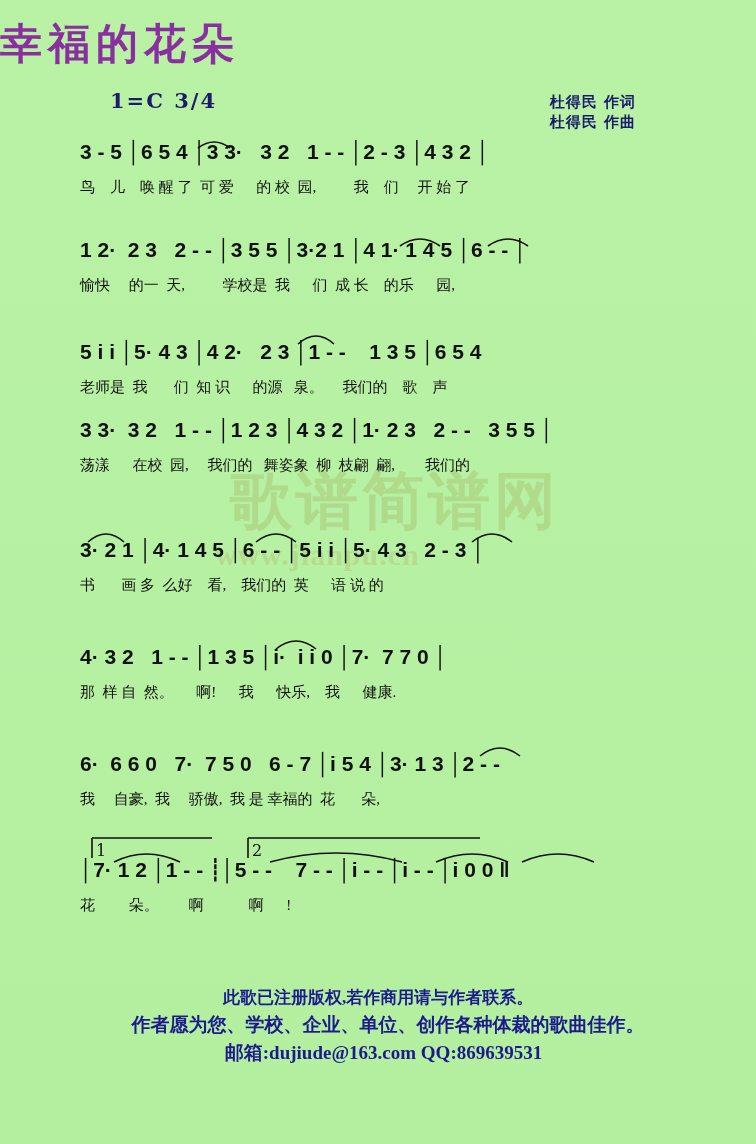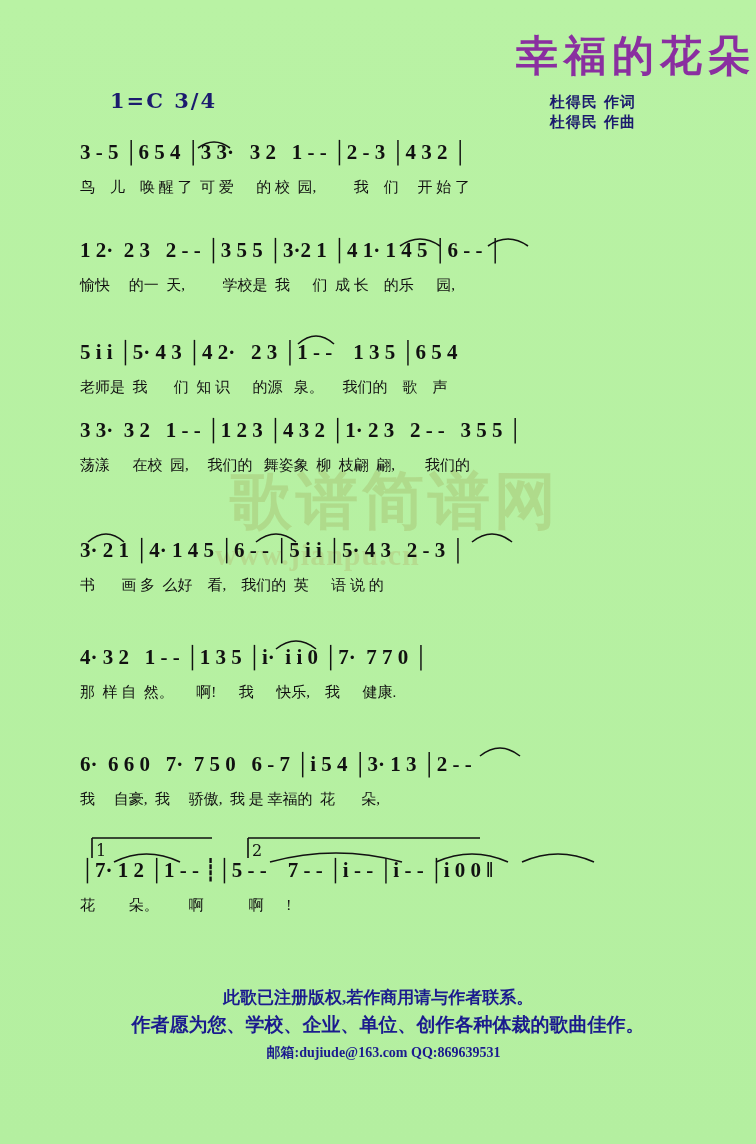--- a/index.html
+++ b/index.html
@@ -45,27 +45,26 @@
     color: rgba(180, 205, 130, 0.6);
     text-align: left;
     margin-top: 6px;
     letter-spacing: 1px;
   }
   .title {
     position: absolute;
     top: 16px;
     left: 0;
     width: 756px;
-    text-align: right;
+    text-align: left;
     font-family: "DejaVu Serif", serif;
     font-size: 42px;
     font-weight: bold;
     color: #8a2fa0;
     letter-spacing: 6px;
-    margin-top: 12px;
   }
   .meta-key {
     position: absolute;
     left: 110px;
     top: 88px;
     font-family: "DejaVu Serif", serif;
     font-size: 21px;
     font-weight: bold;
     color: #1b1b6e;
     letter-spacing: 2px;
@@ -81,21 +80,21 @@
     color: #1b1b6e;
     line-height: 20px;
     letter-spacing: 1px;
   }
   .system {
     position: absolute;
     left: 80px;
     width: 600px;
   }
   .notes {
-    font-family: Liberation Serif, serif;
+    font-family: Liberation Sans, sans-serif;
     font-size: 21px;
     font-weight: bold;
     color: #111;
     letter-spacing: 0px;
     white-space: pre;
     height: 30px;
   }
   .lyrics {
     font-family: Liberation Serif, serif;
     font-size: 15px;
@@ -109,21 +108,21 @@
     left: 0;
     top: 985px;
     width: 756px;
     text-align: center;
     font-family: Liberation Serif, serif;
     color: #1b1b8e;
     font-weight: bold;
   }
   .footer .f1 { font-size: 17px; line-height: 26px; }
   .footer .f2 { font-size: 19px; line-height: 28px; margin-left: 20px; }
-  .footer .f3 { font-size: 14px; line-height: 28px; padding-left: 11px; }
+  .footer .f3 { font-size: 19px; line-height: 28px; padding-left: 11px; }
 </style>
 </head>
 <body>
 
 <div class="page">
 
   <div class="watermark">
     <div class="wm-big">歌谱简谱网</div>
     <div class="wm-small">www.jianpu.cn</div>
   </div>

